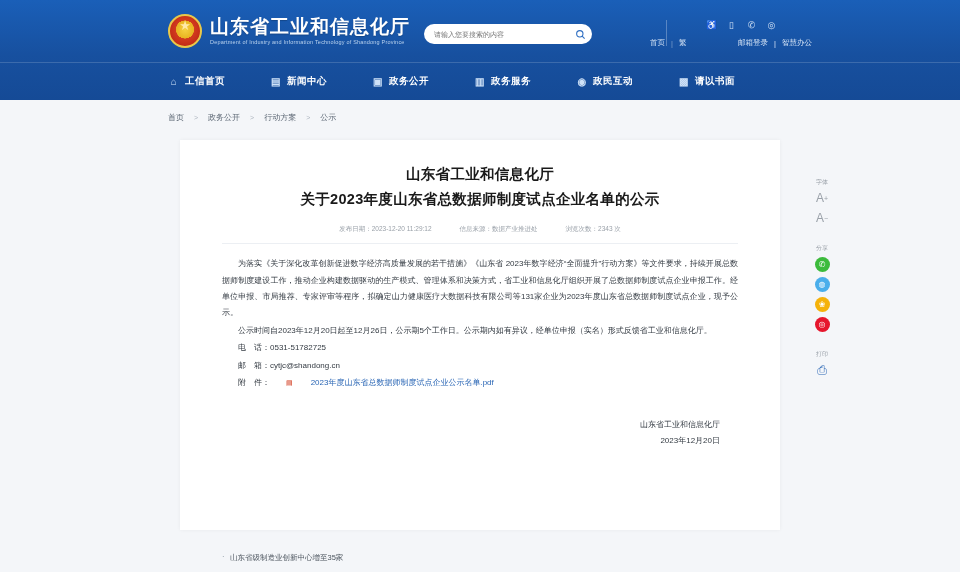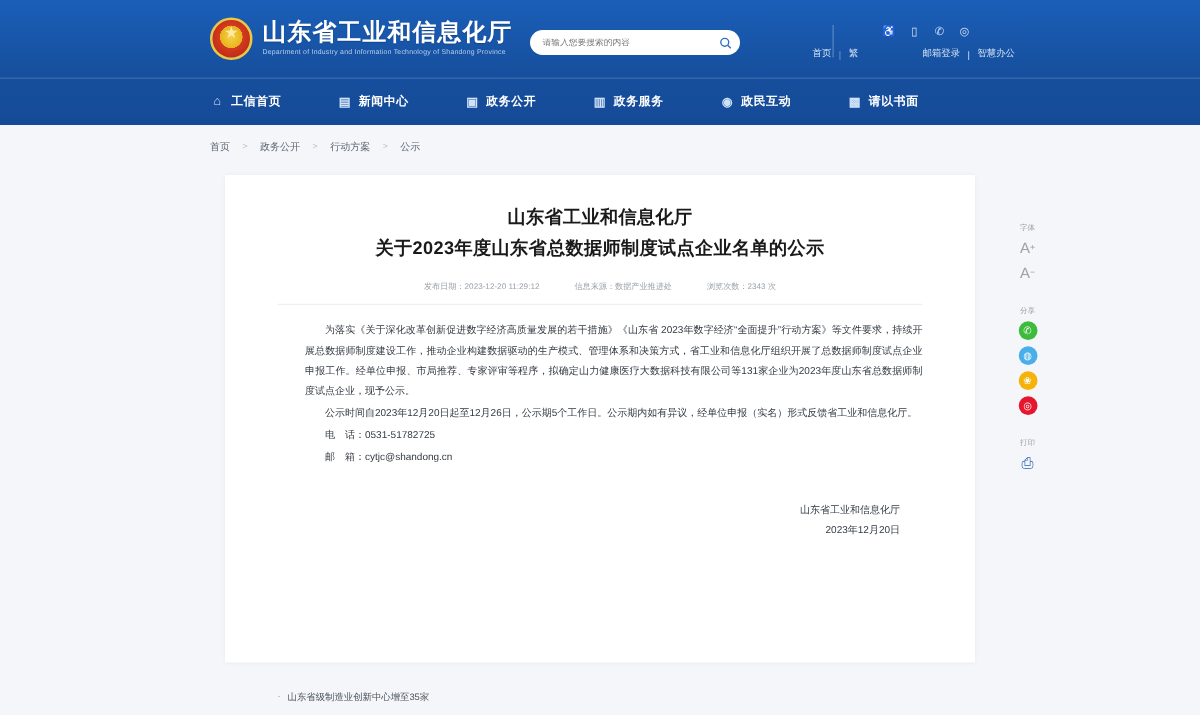--- a/index.html
+++ b/index.html
@@ -178,21 +178,21 @@
     border-bottom: 1px solid #eceff3;
     padding-bottom: 9px;
   }
   .doc-body {
     margin-top: 12px;
     font-size: 8px;
     color: #333a42;
     line-height: 2.05;
     text-align: justify;
   }
-  .doc-body p { text-indent: 2em; margin-bottom: 1px; margin-left: 22px; }
+  .doc-body p { text-indent: 2em; margin-bottom: 1px; }
   .doc-body p.noindent { text-indent: 2em; }
   .attach-line {
     display: flex; align-items: baseline;
   }
   .attach-link {
     color: #2a66b5;
     text-decoration: none;
   }
   .pdf-ico {
     color: #d23b1f;
@@ -369,20 +369,25 @@
 
       <div class="doc-body">
         <p>为落实《关于深化改革创新促进数字经济高质量发展的若干措施》《山东省 2023年数字经济“全面提升”行动方案》等文件要求，持续开展总数据师制度建设工作，推动企业构建数据驱动的生产模式、管理体系和决策方式，省工业和信息化厅组织开展了总数据师制度试点企业申报工作。经单位申报、市局推荐、专家评审等程序，拟确定山力健康医疗大数据科技有限公司等131家企业为2023年度山东省总数据师制度试点企业，现予公示。</p>
         <p>公示时间自2023年12月20日起至12月26日，公示期5个工作日。公示期内如有异议，经单位申报（实名）形式反馈省工业和信息化厅。</p>
         <p class="noindent">
           <span>电　话：</span><span>0531-51782725</span>
         </p>
         <p class="noindent">
           <span>邮　箱：</span><span>cytjc@shandong.cn</span>
         </p>
+        <p class="noindent attach-line">
+          <span>附　件：</span>
+          <span class="pdf-ico">▤</span>
+          <a href="#" class="attach-link">2023年度山东省总数据师制度试点企业公示名单.pdf</a>
+        </p>
       </div>
 
       <div class="sign">
         <div>山东省工业和信息化厅</div>
         <div>2023年12月20日</div>
       </div>
     </div>
 
     <div class="side-tools">
       <div class="side-group">

